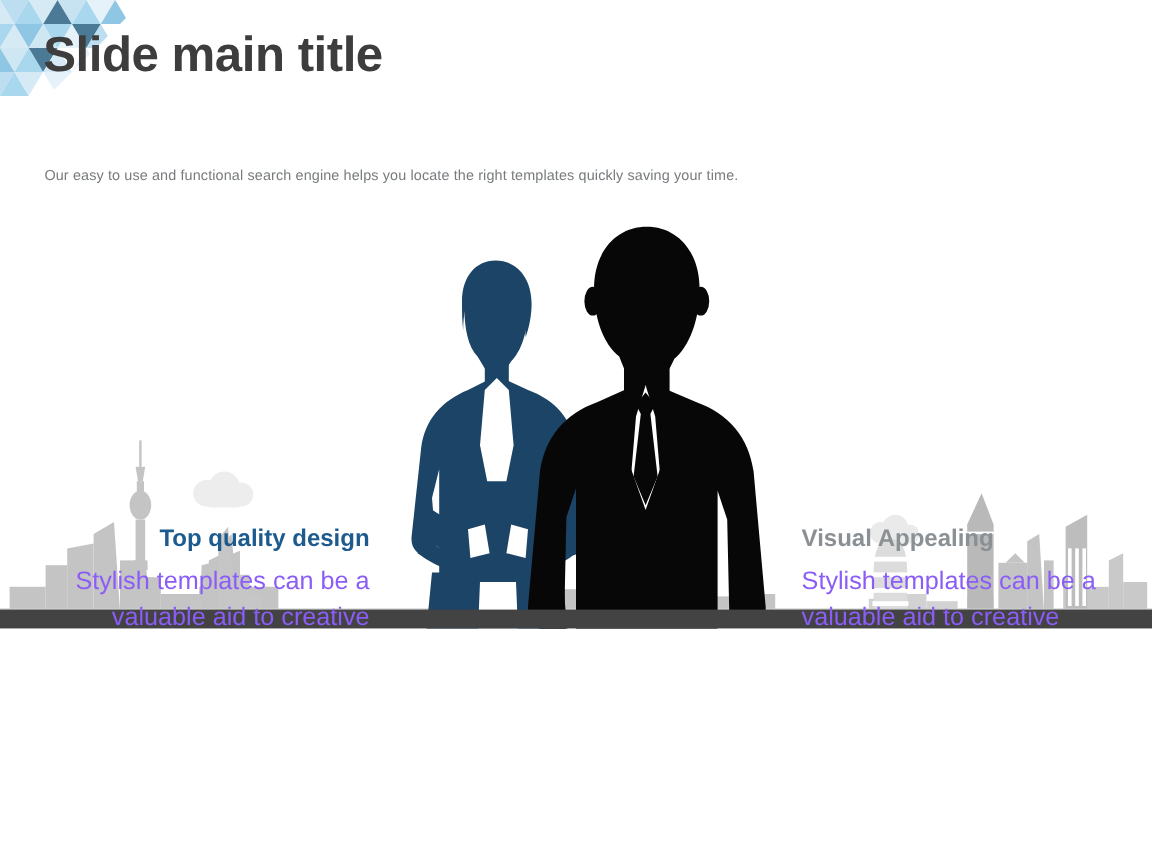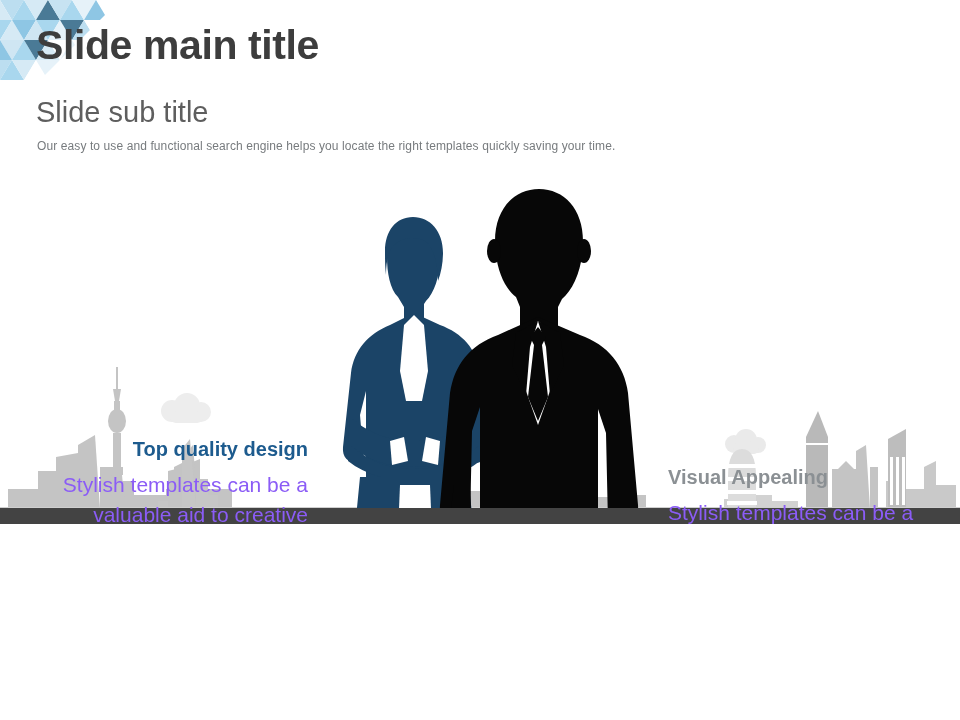--- a/index.html
+++ b/index.html
@@ -114,21 +114,21 @@
     text-align: right;
   }
   #block-left .block-heading { color: #1d5b8e; }
 
   #block-right {
     left: 668px;
     top: 437px;
     width: 252px;
     text-align: left;
   }
-  #block-right .block-heading { color: #8b9094; margin-top: 28px; }
+  #block-right .block-heading { color: #8b9094; }
 </style>
 </head>
 <body>
 
 <div id="slide">
 
   <div id="corner-mosaic">
     <svg width="120" height="90" viewBox="0 0 120 90" xmlns="http://www.w3.org/2000/svg" aria-hidden="true">
 
       <polygon points="0,0 24,0 12,20" fill="#bcdef0"></polygon>
@@ -164,21 +164,20 @@
       <polygon points="12,60 36,60 24,80" fill="#d6eaf5"></polygon>
       <polygon points="36,60 48,80 24,80" fill="#ffffff"></polygon>
       <polygon points="36,60 60,60 48,80" fill="#e6f2f9"></polygon>
 
       <polygon points="120,0 120,90 30,90" fill="#ffffff"></polygon>
       <polygon points="108,0 120,0 120,14" fill="#ffffff"></polygon>
     </svg>
   </div>
 
   <div id="main-title">Slide main title</div>
-  <div id="sub-title">Slide sub title</div>
   <div id="intro-text">Our easy to use and functional search engine helps you locate the right templates quickly  saving your time.</div>
 
   <div id="skyline">
     <svg width="960" height="175" viewBox="0 0 960 175" xmlns="http://www.w3.org/2000/svg" aria-hidden="true">
 
       <g fill="#ededed">
         <ellipse cx="175" cy="628" rx="0" ry="0"></ellipse>
         <g transform="translate(160,48)">
           <circle cx="12" cy="14" r="11"></circle>
           <circle cx="27" cy="9" r="13"></circle>

